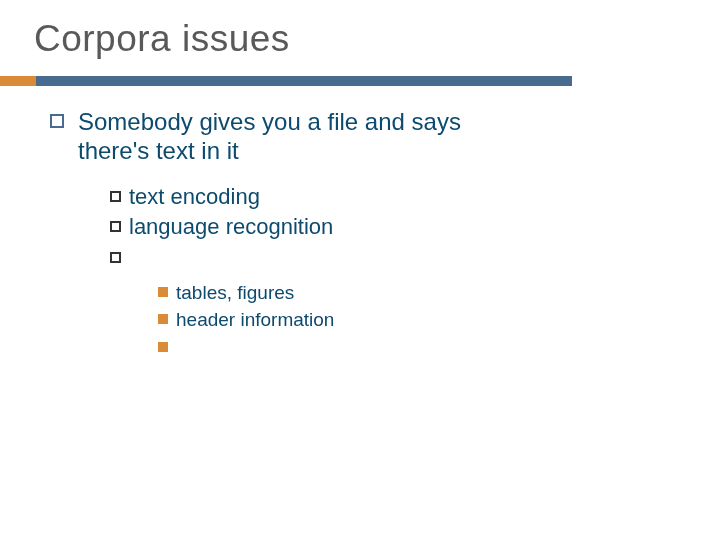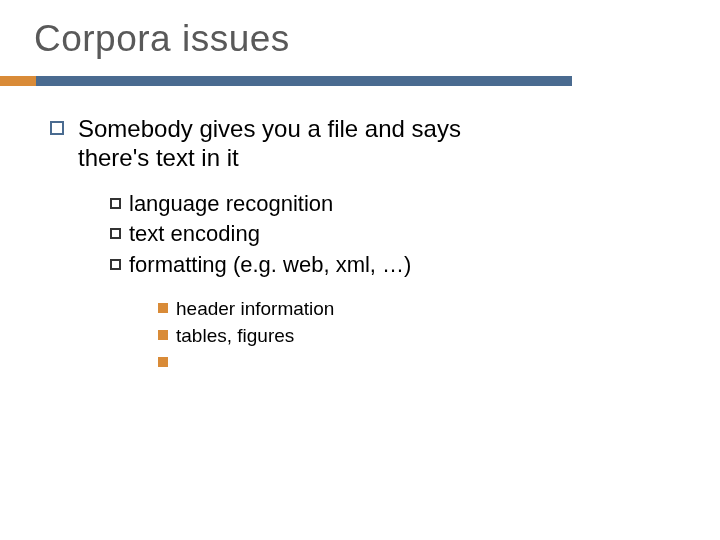--- a/index.html
+++ b/index.html
@@ -32,23 +32,23 @@
     width: 36px;
     height: 10px;
     background: #d98b38;
   }
   .rule-blue {
     flex: 1;
     height: 10px;
     background: #4a6b90;
   }
   .content {
-    padding: 28px 50px 0 50px;
+    padding: 21px 50px 0 50px;
     font-size: 24px;
-    color: #000000;
+    color: #0c4a6e;
     line-height: 1.22;
   }
   .lvl1 {
     display: flex;
     align-items: flex-start;
     margin-bottom: 4px;
   }
   .lvl1 .bullet {
     width: 14px;
     height: 14px;
@@ -108,40 +108,39 @@
   <div class="content">
 
     <div class="lvl1">
       <span class="bullet"></span>
       <span class="text">Somebody gives you a file and says there's text in it</span>
     </div>
 
     <div class="lvl2-group">
       <div class="lvl2">
         <span class="bullet"></span>
+        <span>text encoding</span>
+      </div>
+      <div class="lvl2">
+        <span class="bullet"></span>
         <span>language recognition</span>
       </div>
       <div class="lvl2">
         <span class="bullet"></span>
-        <span>text encoding</span>
-      </div>
-      <div class="lvl2">
-        <span class="bullet"></span>
-        <span>formatting (e.g. web, xml, …)</span>
       </div>
     </div>
 
     <div class="lvl3-group">
       <div class="lvl3">
         <span class="bullet"></span>
-        <span>header information</span>
+        <span>tables, figures</span>
       </div>
       <div class="lvl3">
         <span class="bullet"></span>
-        <span>tables, figures</span>
+        <span>header information</span>
       </div>
       <div class="lvl3">
         <span class="bullet"></span>
       </div>
     </div>
 
   </div>
 </div>
 
 </body></html>

